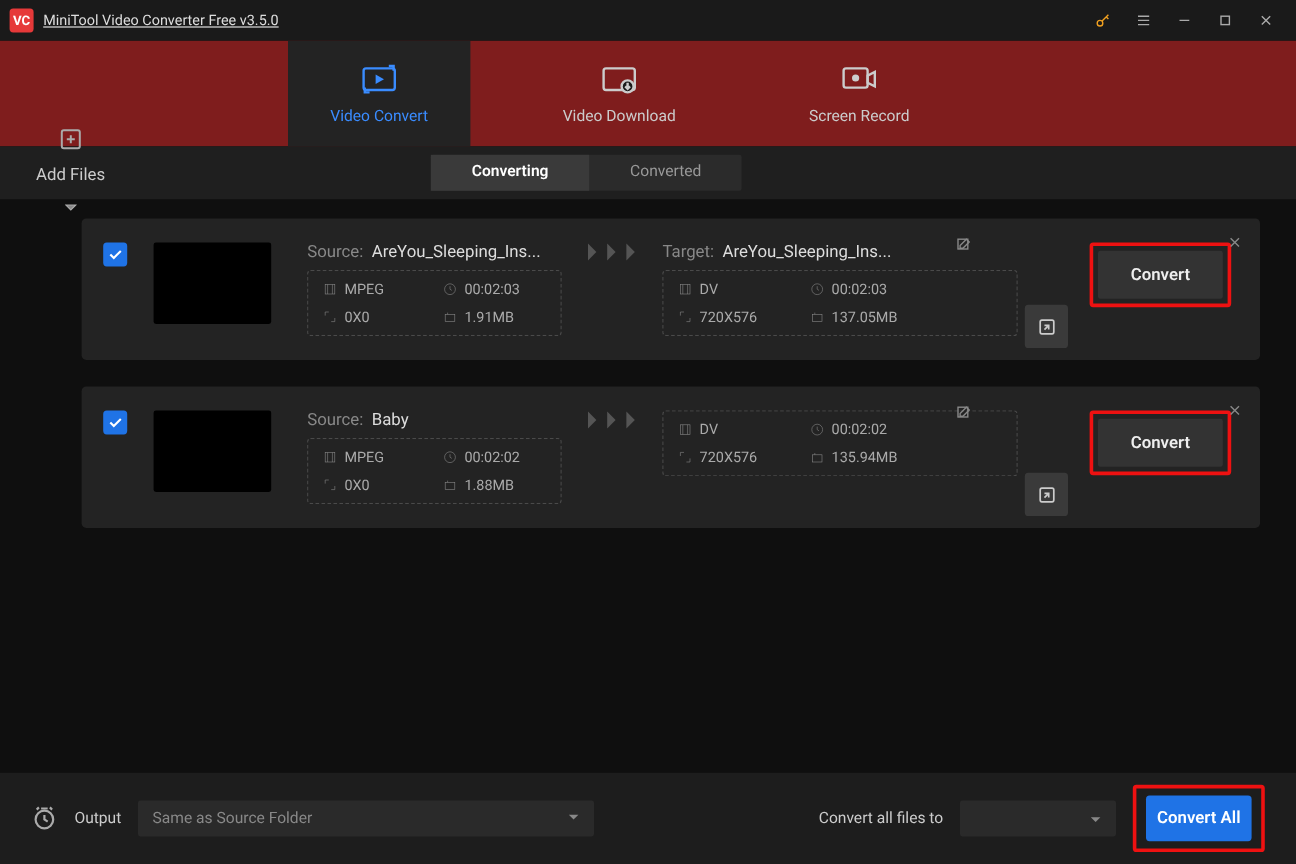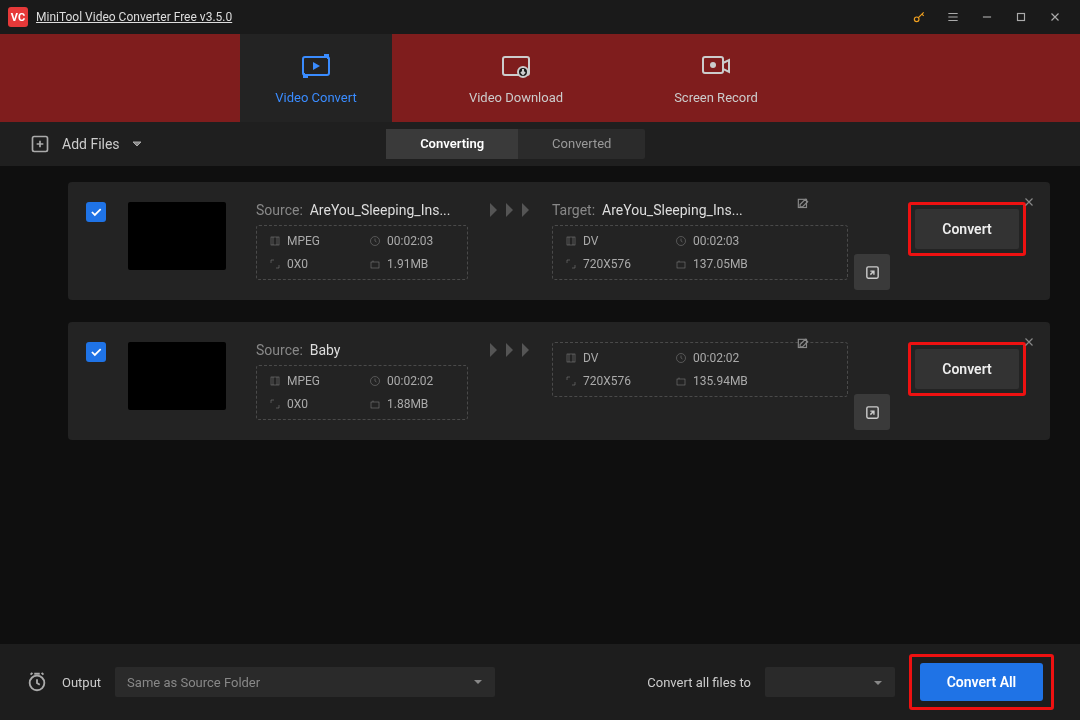--- a/index.html
+++ b/index.html
@@ -13,21 +13,21 @@
   .title-icon svg { width:14px; height:14px; }
   
   .main-tabs { height:88px; display:flex; background:#7f1d1d; align-items:stretch; padding-left:240px;gap:48px; }
   .main-tab { width:152px; display:flex; flex-direction:column; align-items:center; justify-content:center; gap:10px; font-size:13px; color:#ccc; cursor:pointer; }
   .main-tab.active { background:#232323; color:#3a8cff; }
   .main-tab .tab-icon { height:28px; display:flex; align-items:center; justify-content:center; }
   .main-tab svg { stroke:#ccc; fill:none; }
   .main-tab.active svg { stroke:#3a8cff; }
   
   .sub-toolbar { height:44px; background:#1f1f1f; display:flex; align-items:center; padding:0 30px; }
-  .add-files { display:flex; align-items:center; gap:12px; cursor:pointer; color:#ccc; font-size:14px; }
+  .add-files { display:flex; align-items:center; gap:12px; cursor:pointer; color:#ccc; font-size:14px;flex-direction:column; }
   .add-files svg { stroke:#aaa; }
   .sub-toolbar-center { margin-left:auto; margin-right:auto; display:flex; background:#2b2b2b; border-radius:2px; }
   .sub-tab { padding:0 34px; height:30px; line-height:30px; font-size:13px; color:#999; cursor:pointer; }
   .sub-tab.active { background:#3a3a3a; color:#fff; font-weight:600; }
   
   .items { padding:16px 30px; display:flex; flex-direction:column; gap:22px; }
   .item { background:#232323; border-radius:4px; display:flex; align-items:flex-start; padding:20px 24px 20px 18px; position:relative;margin-left:38px; }
   .checkbox { width:20px; height:20px; background:#1f73e6; border-radius:3px; display:flex; align-items:center; justify-content:center; margin-right:22px; cursor:pointer; }
   .checkbox svg { width:14px; height:14px; stroke:#fff; fill:none; stroke-width:3; }
   .thumb { width:98px; height:68px; background:#000; margin-right:30px; border-radius:2px; }
@@ -52,21 +52,21 @@
   
   .footer { position:absolute; bottom:0; left:0; right:0; height:76px; background:#1d1d1d; display:flex; align-items:center; padding:0 26px; gap:14px; }
   .footer svg.clock { width:22px; height:22px; stroke:#aaa; fill:none; }
   .footer-label { font-size:13px; color:#ccc; }
   .output-select { width:380px; height:30px; background:#2a2a2a; border-radius:2px; display:flex; align-items:center; padding:0 12px; font-size:13px; color:#888; cursor:pointer; }
   .output-select .chev { margin-left:auto; }
   .small-select { width:130px; height:30px; background:#2a2a2a; border-radius:2px; display:flex; align-items:center; padding:0 12px; cursor:pointer; }
   .small-select .chev { margin-left:auto; }
   .footer-spacer { flex:1; }
   .convert-all-wrap { border:3px solid #e11; padding:6px 8px; border-radius:3px; }
-  .convert-all { width:123px; height:38px; background:#1f73e6; border:none; border-radius:3px; color:#fff; font-size:14px; font-weight:600; cursor:pointer; }
+  .convert-all { width:88px; height:38px; background:#1f73e6; border:none; border-radius:3px; color:#fff; font-size:14px; font-weight:600; cursor:pointer; }
   .chev svg { width:10px; height:10px; fill:#888; }
 </style>
 </head>
 <body>
 
 <div class="titlebar">
   <div class="logo">VC</div>
   <div class="title-text">MiniTool Video Converter Free v3.5.0</div>
   <div class="titlebar-spacer"></div>
   <div class="title-icon key">

